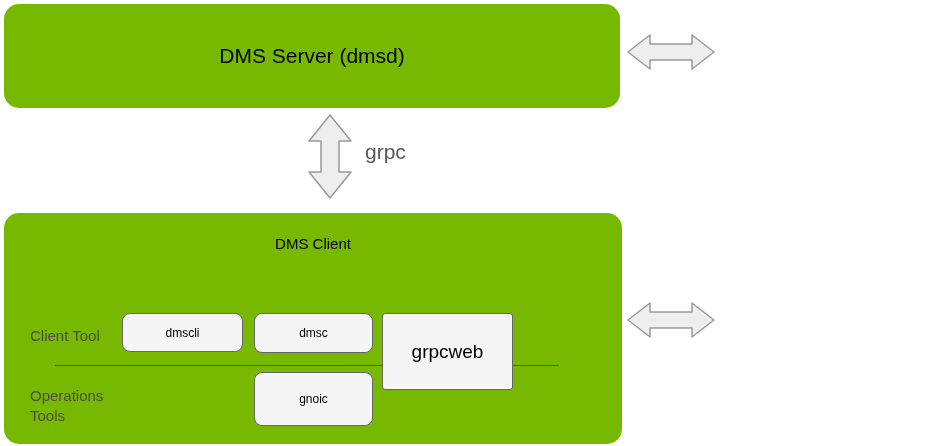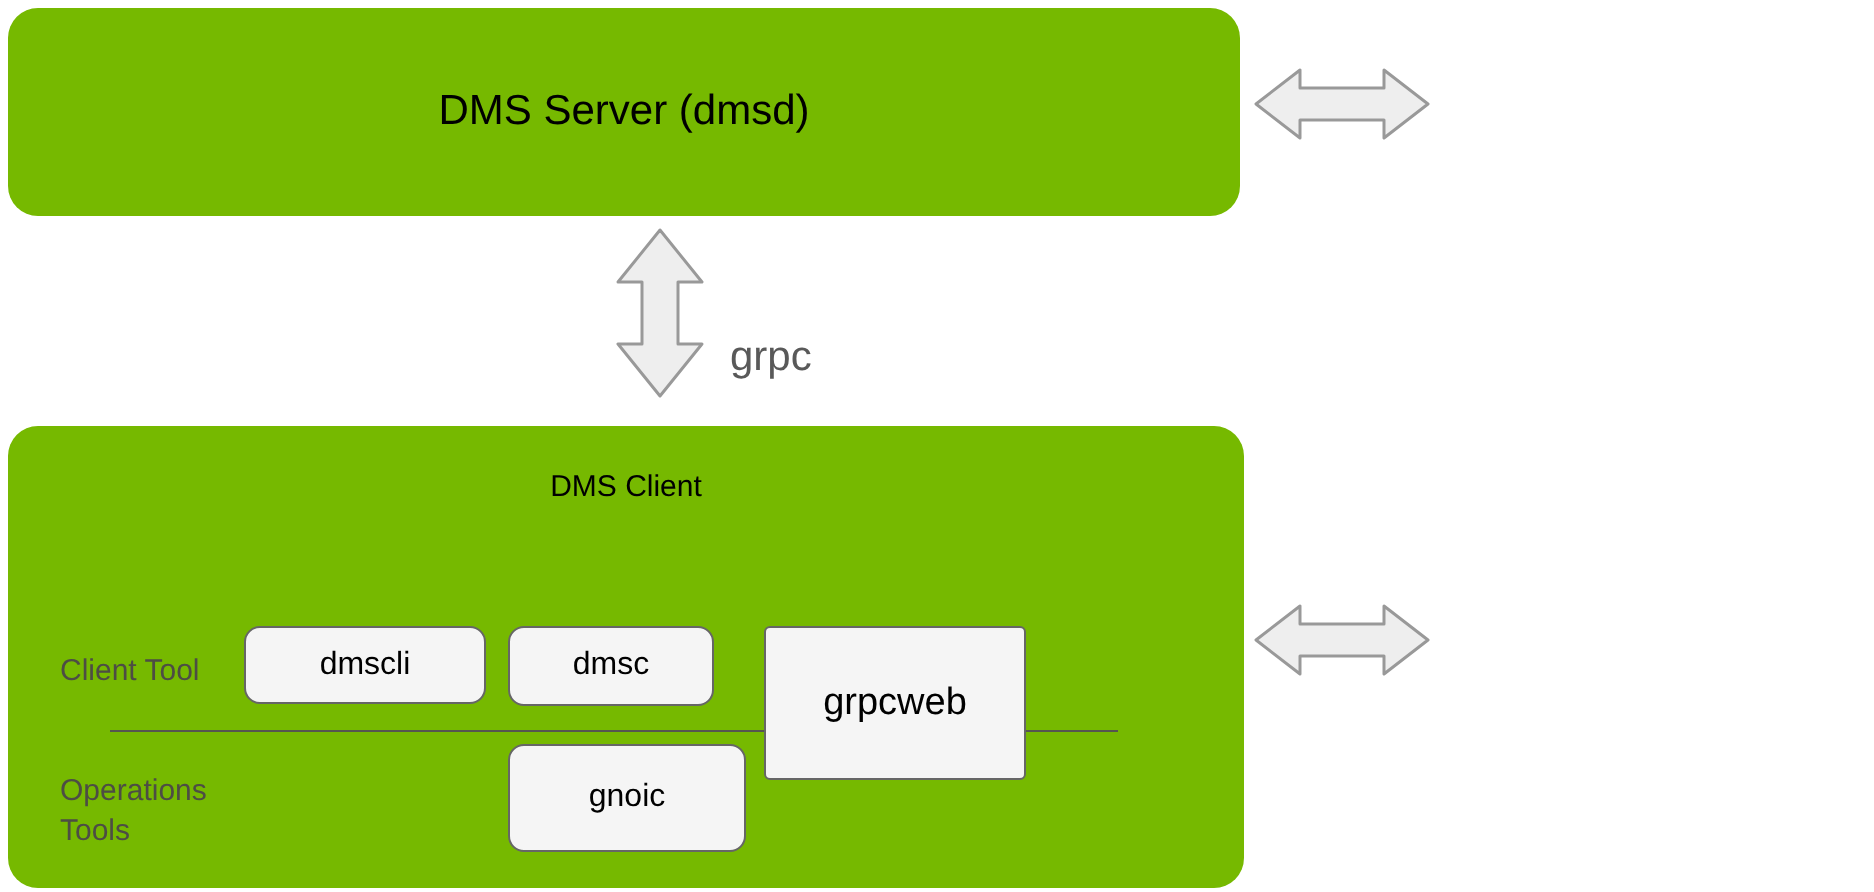--- a/index.html
+++ b/index.html
@@ -46,21 +46,20 @@
     stroke: #999999;
     stroke-width: 1.5;
     stroke-linejoin: round;
   }
   #grpc-label {
     position: absolute;
     left: 365px; top: 140px;
     font-size: 21px;
     line-height: 24px;
     color: #595959;
-    margin-top: 27px;
   }
   .row-label {
     position: absolute;
     font-size: 15px;
     line-height: 20px;
     color: #4d4d44;
   }
   #config-tool-label { left: 30px; top: 326px; }
   #operations-tools-label { left: 30px; top: 386px; width: 88px; }
   #separator-line {
@@ -68,26 +67,26 @@
     left: 55px; top: 365px;
     width: 504px; height: 0;
     border-top: 1px solid #555550;
   }
   .tool-box {
     position: absolute;
     background: #f5f5f5;
     border: 1px solid #666666;
     border-radius: 8px;
     display: flex; align-items: center; justify-content: center;
-    font-size: 16px;
+    font-size: 12px;
     color: #000000;
     box-sizing: border-box;
   }
   #tool-dmscli  { left: 122px; top: 313px; width: 121px; height: 39px; }
-  #tool-dmsc    { left: 254px; top: 313px; width: 103px; height: 40px; }
+  #tool-dmsc    { left: 254px; top: 313px; width: 119px; height: 40px; }
   #tool-grpcweb { left: 382px; top: 313px; width: 131px; height: 77px; border-radius: 3px; font-size: 19px; }
   #tool-gnoic   { left: 254px; top: 372px; width: 119px; height: 54px; }
 </style>
 </head>
 <body>
 
 <div id="stage">
 
   <div id="server-box" class="green-node">
     <span>DMS Server (dmsd)</span>

